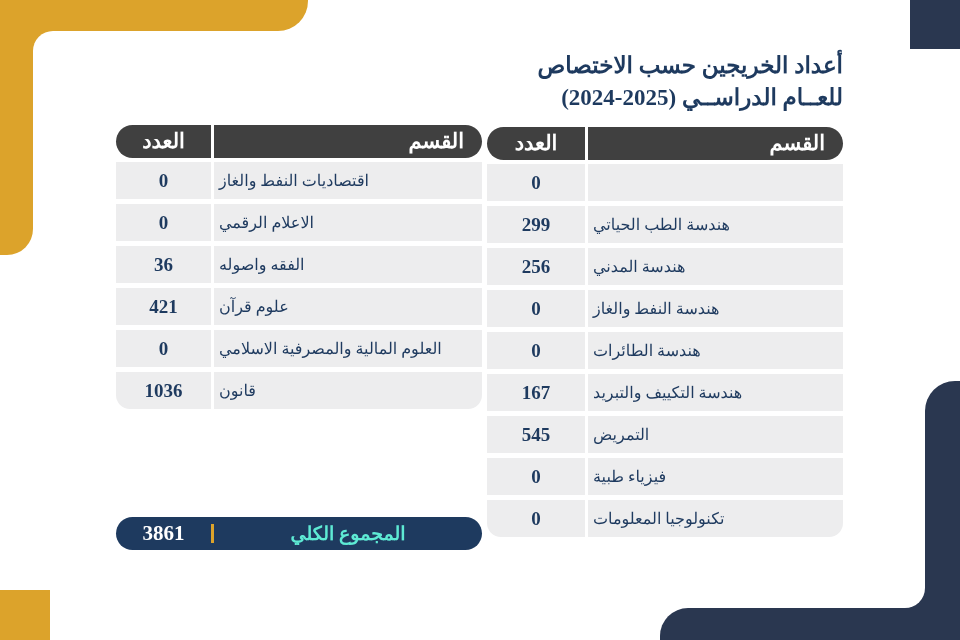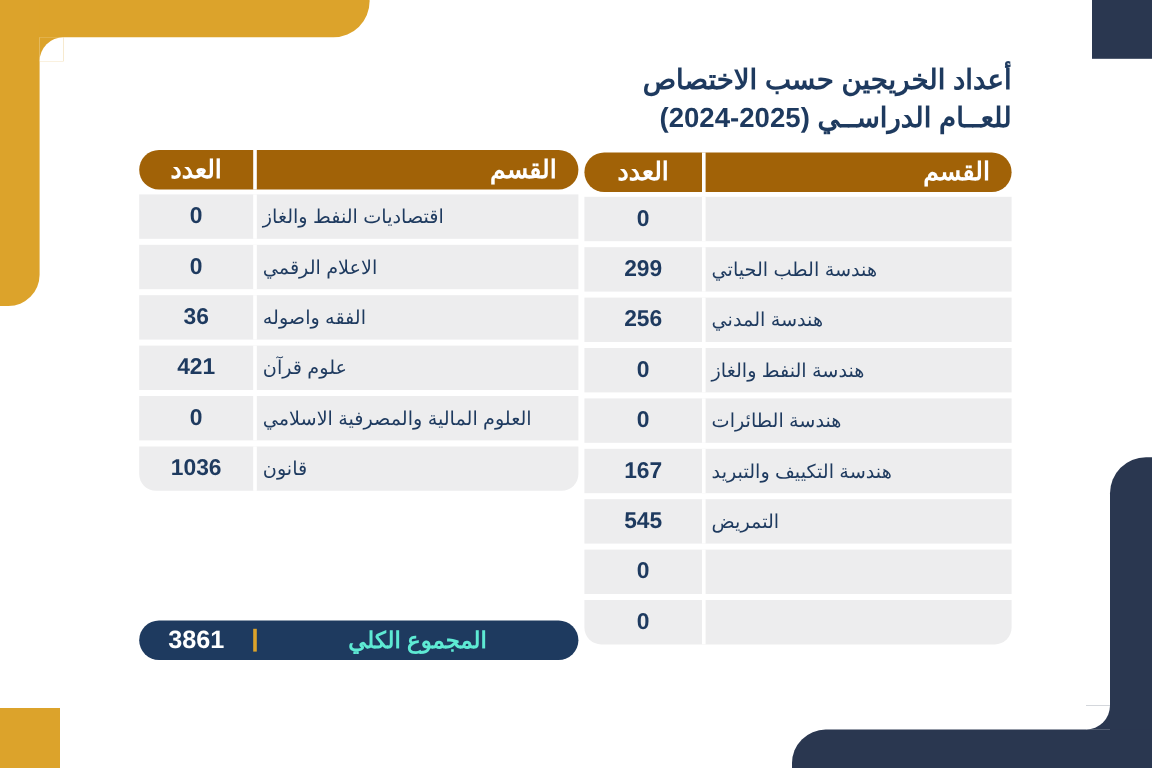--- a/index.html
+++ b/index.html
@@ -1,38 +1,38 @@
 <!DOCTYPE html>
 <html><head>
 <meta charset="utf-8">
 <style>
   html,body{margin:0;padding:0;background:#fff;}
   .canvas{
     position:relative;width:960px;height:640px;background:#ffffff;overflow:hidden;
-    font-family:Liberation Sans, sans-serif;color:#1E3A5F;
+    font-family:Liberation Serif, serif;color:#1E3A5F;
   }
   
   .gold-top-bar{position:absolute;left:0;top:0;width:308px;height:31px;background:#DCA32B;border-radius:0 0 30px 0;}
   .gold-left-bar{position:absolute;left:0;top:0;width:33px;height:255px;background:#DCA32B;border-radius:0 0 26px 0;}
   .fillet-tl-gold{position:absolute;left:33px;top:31px;width:20px;height:20px;background:#DCA32B;}
   .fillet-tl-white{position:absolute;left:33px;top:31px;width:20px;height:20px;background:#fff;border-top-left-radius:20px;}
   .navy-top-right{position:absolute;left:910px;top:0;width:50px;height:49px;background:#2A3750;}
   .navy-right-bar{position:absolute;left:925px;top:381px;width:35px;height:259px;background:#2A3750;border-top-left-radius:30px;}
   .navy-bottom-bar{position:absolute;left:660px;top:608px;width:300px;height:32px;background:#2A3750;border-top-left-radius:28px;}
   .fillet-br-navy{position:absolute;left:905px;top:588px;width:20px;height:20px;background:#2A3750;}
   .fillet-br-white{position:absolute;left:905px;top:588px;width:20px;height:20px;background:#fff;border-bottom-right-radius:20px;}
   .gold-bottom-square{position:absolute;left:0;top:590px;width:50px;height:50px;background:#DCA32B;}
   
   .title{position:absolute;top:50px;right:117px;text-align:right;direction:rtl;
          font-weight:bold;font-size:23px;line-height:1.4;color:#1E3A5F;}
   
   .gtable{position:absolute;}
   .gtable.t-right{left:487px;top:127px;width:356px;--cw:98px;}
   .gtable.t-left{left:116px;top:125px;width:366px;--cw:95px;}
-  .thead{position:relative;height:33px;background:#a16207;border-radius:17px;margin-bottom:4px;}
+  .thead{position:relative;height:33px;background:#404040;border-radius:17px;margin-bottom:4px;}
   .thead .count-h{position:absolute;left:0;top:0;width:var(--cw);height:100%;
                   display:flex;align-items:center;justify-content:center;
                   color:#fff;font-weight:bold;font-size:21px;}
   .thead .dept-h{position:absolute;right:18px;top:0;height:100%;display:flex;align-items:center;
                  color:#fff;font-weight:bold;font-size:21px;direction:rtl;}
   .vdiv{position:absolute;left:var(--cw);top:0;width:3px;height:100%;background:#ffffff;}
   .row{position:relative;height:37px;margin-bottom:5px;background:#EDEDEE;}
   .tbody .row:last-child{border-radius:0 0 14px 14px;margin-bottom:0;}
   .row .count{position:absolute;left:0;top:0;width:var(--cw);height:100%;
               display:flex;align-items:center;justify-content:center;
@@ -117,25 +117,27 @@
 
         <div class="row">
           <span class="vdiv"></span>
           <span class="count">545</span>
           <span class="dept">التمريض</span>
         </div>
 
         <div class="row">
           <span class="vdiv"></span>
           <span class="count">0</span>
+          <span class="dept">فيزياء طبية</span>
         </div>
 
         <div class="row">
           <span class="vdiv"></span>
           <span class="count">0</span>
+          <span class="dept">تكنولوجيا المعلومات</span>
         </div>
       </div>
   </div>
 
   <div class="gtable t-left">
     <div class="thead">
       <span class="vdiv"></span>
       <span class="count-h">العدد</span>
       <span class="dept-h">القسم</span>
     </div>

